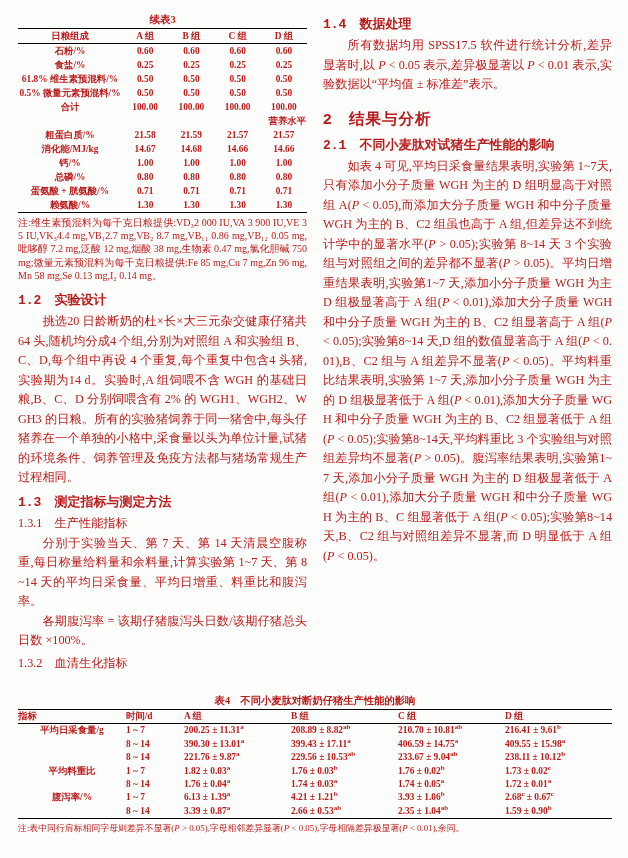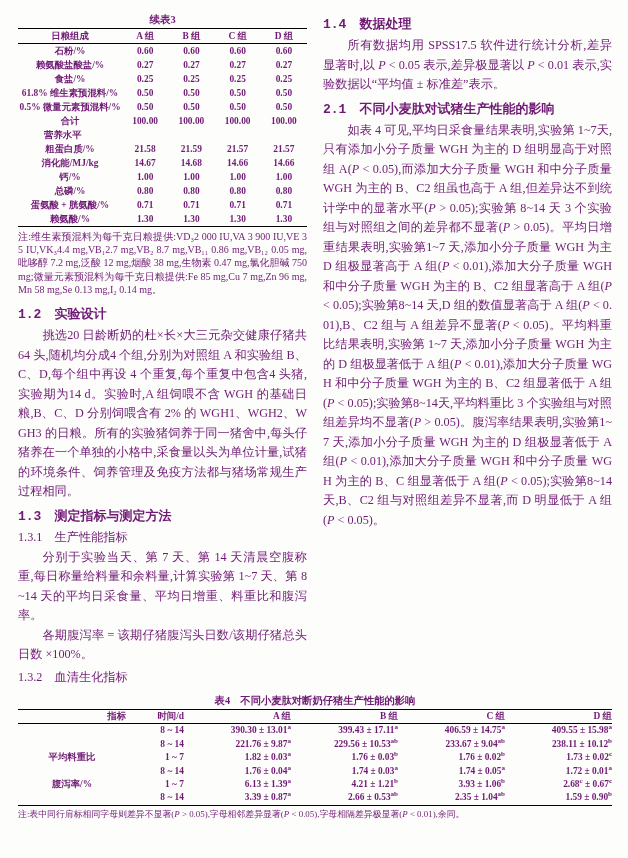--- a/index.html
+++ b/index.html
@@ -1,21 +1,21 @@
 <!DOCTYPE html>
 <html><head>
 <meta charset="utf-8">
 <style>
   html,body { margin:0; padding:0; background:#e8e8e8; }
   .page {
     position:relative;
     width:628px; height:858px;
     margin:0 auto;
     background:#fdfdfb;
-    color:#701a75;
+    color:#b91c1c;
     font-family:"Liberation Serif","DejaVu Serif",serif;
     overflow:hidden;
   }
   .columns {
     position:absolute; top:10px; left:18px; right:16px;
     display:flex; gap:16px;
   }
   .col { width:289px; }
   p {
     margin:0;
@@ -48,40 +48,40 @@
     width:100%; border-collapse:collapse; table-layout:fixed;
     border-top:1.6px solid #000;
   }
   table.t3 thead tr { border-bottom:0.8px solid #000; }
   table.t3 { border-bottom:1.6px solid #000; }
   table.t3 th, table.t3 td {
     font-size:9.4px; line-height:12.2px;
     padding:0.9px 1px; text-align:center;
     font-weight:bold; white-space:nowrap; overflow:hidden;
   }
-  table.t3 .sec-row td { text-align:left; padding-left:26px; }
+  table.t3 .sec-row td { text-align:right; padding-left:26px; }
   .t3note {
     margin-top:3px;
     font-size:10px; line-height:13.3px;
     text-align:justify; word-break:break-all;
   }
   
   .t4block { position:absolute; left:18px; right:16px; top:694px; }
   .t4title {
     text-align:center; font-weight:bold;
     font-size:10.3px; line-height:13px; margin-bottom:2px;
   }
   table.t4 {
     width:100%; border-collapse:collapse; table-layout:fixed;
     border-top:1.5px solid #000; border-bottom:1.5px solid #000;
   }
   table.t4 thead tr { border-bottom:0.8px solid #000; }
   table.t4 th, table.t4 td {
     font-size:9.4px; line-height:11.4px;
-    padding:1px 0; text-align:right;
+    padding:1px 0; text-align:left;
     font-weight:bold; white-space:nowrap; overflow:hidden;
   }
   table.t4 td.ind { text-align:center; }
   table.t4 sup, table.t3 sup { font-size:7px; line-height:0; }
   .t4note {
     margin-top:2.5px;
     font-size:8.9px; line-height:12.5px;
     text-align:left; word-break:break-all;
   }
   i { font-style:italic; }
@@ -115,27 +115,20 @@
         </thead>
         <tbody id="t3-body">
             <tr>
               <td>石粉/%</td>
               <td>0.60</td>
               <td>0.60</td>
               <td>0.60</td>
               <td>0.60</td>
             </tr>
             <tr>
-              <td>赖氨酸盐酸盐/%</td>
-              <td>0.27</td>
-              <td>0.27</td>
-              <td>0.27</td>
-              <td>0.27</td>
-            </tr>
-            <tr>
               <td>食盐/%</td>
               <td>0.25</td>
               <td>0.25</td>
               <td>0.25</td>
               <td>0.25</td>
             </tr>
             <tr>
               <td>61.8% 维生素预混料/%</td>
               <td>0.50</td>
               <td>0.50</td>
@@ -215,20 +208,21 @@
       <p class="indent">各期腹泻率 = 该期仔猪腹泻头日数/该期仔猪总头日数 ×100%。</p>
 
       <h4 class="sec3">1.3.2　血清生化指标</h4>
     </div>
 
     <div class="col">
 
       <h3 class="sec2">1.4　数据处理</h3>
       <p class="indent">所有数据均用 SPSS17.5 软件进行统计分析,差异显著时,以 <i>P</i> &lt; 0.05 表示,差异极显著以 <i>P</i> &lt; 0.01 表示,实验数据以“平均值 ± 标准差”表示。</p>
 
+      <h2 class="sec1">2　结果与分析</h2>
       <h3 class="sec2">2.1　不同小麦肽对试猪生产性能的影响</h3>
       <p class="indent">如表 4 可见,平均日采食量结果表明,实验第 1~7天,只有添加小分子质量 WGH 为主的 D 组明显高于对照组 A(<i>P</i> &lt; 0.05),而添加大分子质量 WGH 和中分子质量 WGH 为主的 B、C2 组虽也高于 A 组,但差异达不到统计学中的显著水平(<i>P</i> &gt; 0.05);实验第 8~14 天 3 个实验组与对照组之间的差异都不显著(<i>P</i> &gt; 0.05)。平均日增重结果表明,实验第1~7 天,添加小分子质量 WGH 为主 D 组极显著高于 A 组(<i>P</i> &lt; 0.01),添加大分子质量 WGH 和中分子质量 WGH 为主的 B、C2 组显著高于 A 组(<i>P</i> &lt; 0.05);实验第8~14 天,D 组的数值显著高于 A 组(<i>P</i> &lt; 0.01),B、C2 组与 A 组差异不显著(<i>P</i> &lt; 0.05)。平均料重比结果表明,实验第 1~7 天,添加小分子质量 WGH 为主的 D 组极显著低于 A 组(<i>P</i> &lt; 0.01),添加大分子质量 WGH 和中分子质量 WGH 为主的 B、C2 组显著低于 A 组(<i>P</i> &lt; 0.05);实验第8~14天,平均料重比 3 个实验组与对照组差异均不显著(<i>P</i> &gt; 0.05)。腹泻率结果表明,实验第1~7 天,添加小分子质量 WGH 为主的 D 组极显著低于 A 组(<i>P</i> &lt; 0.01),添加大分子质量 WGH 和中分子质量 WGH 为主的 B、C 组显著低于 A 组(<i>P</i> &lt; 0.05);实验第8~14天,B、C2 组与对照组差异不显著,而 D 明显低于 A 组(<i>P</i> &lt; 0.05)。</p>
     </div>
   </div>
 
   <div class="t4block">
     <div class="t4title">表4　不同小麦肽对断奶仔猪生产性能的影响</div>
     <table class="t4">
       <colgroup>
         <col style="width:108px">
@@ -243,20 +237,28 @@
             <th>指标</th>
             <th>时间/d</th>
             <th>A 组</th>
             <th>B 组</th>
             <th>C 组</th>
             <th>D 组</th>
           </tr>
       </thead>
       <tbody id="t4-body">
           <tr>
+            <td class="ind">平均日采食量/g</td>
+            <td>1 ~ 7</td>
+            <td>200.25 ± 11.31<sup>a</sup></td>
+            <td>208.89 ± 8.82<sup>ab</sup></td>
+            <td>210.70 ± 10.81<sup>ab</sup></td>
+            <td>216.41 ± 9.61<sup>b</sup></td>
+          </tr>
+          <tr>
             <td class="ind"></td>
             <td>8 ~ 14</td>
             <td>390.30 ± 13.01<sup>a</sup></td>
             <td>399.43 ± 17.11<sup>a</sup></td>
             <td>406.59 ± 14.75<sup>a</sup></td>
             <td>409.55 ± 15.98<sup>a</sup></td>
           </tr>
           <tr>
             <td class="ind"></td>
             <td>8 ~ 14</td>

